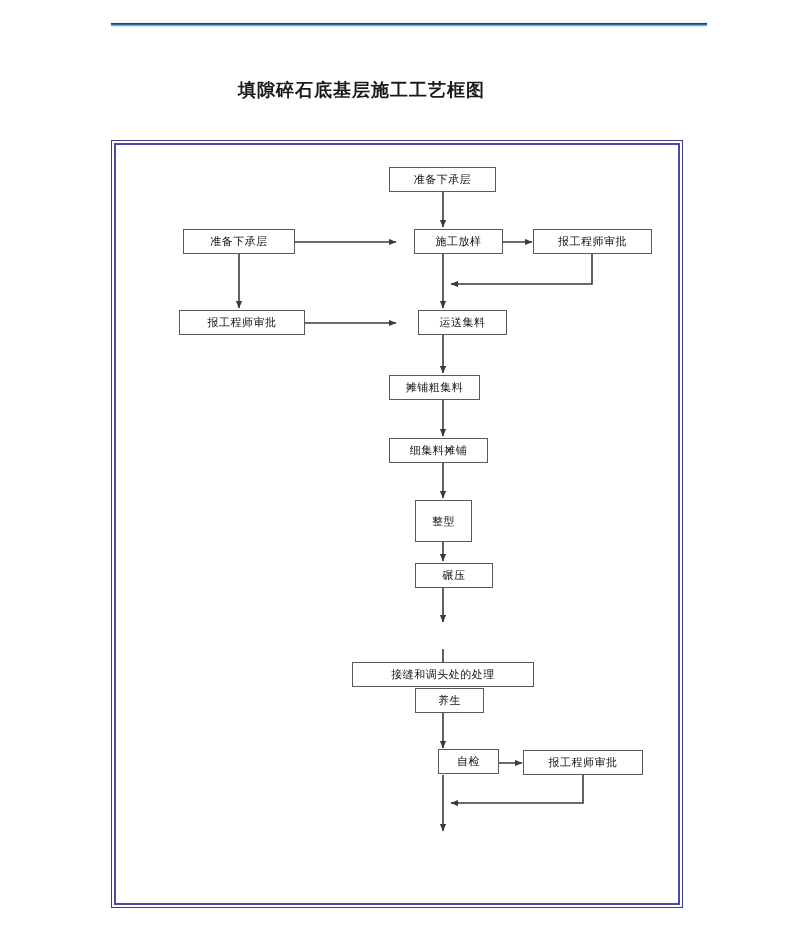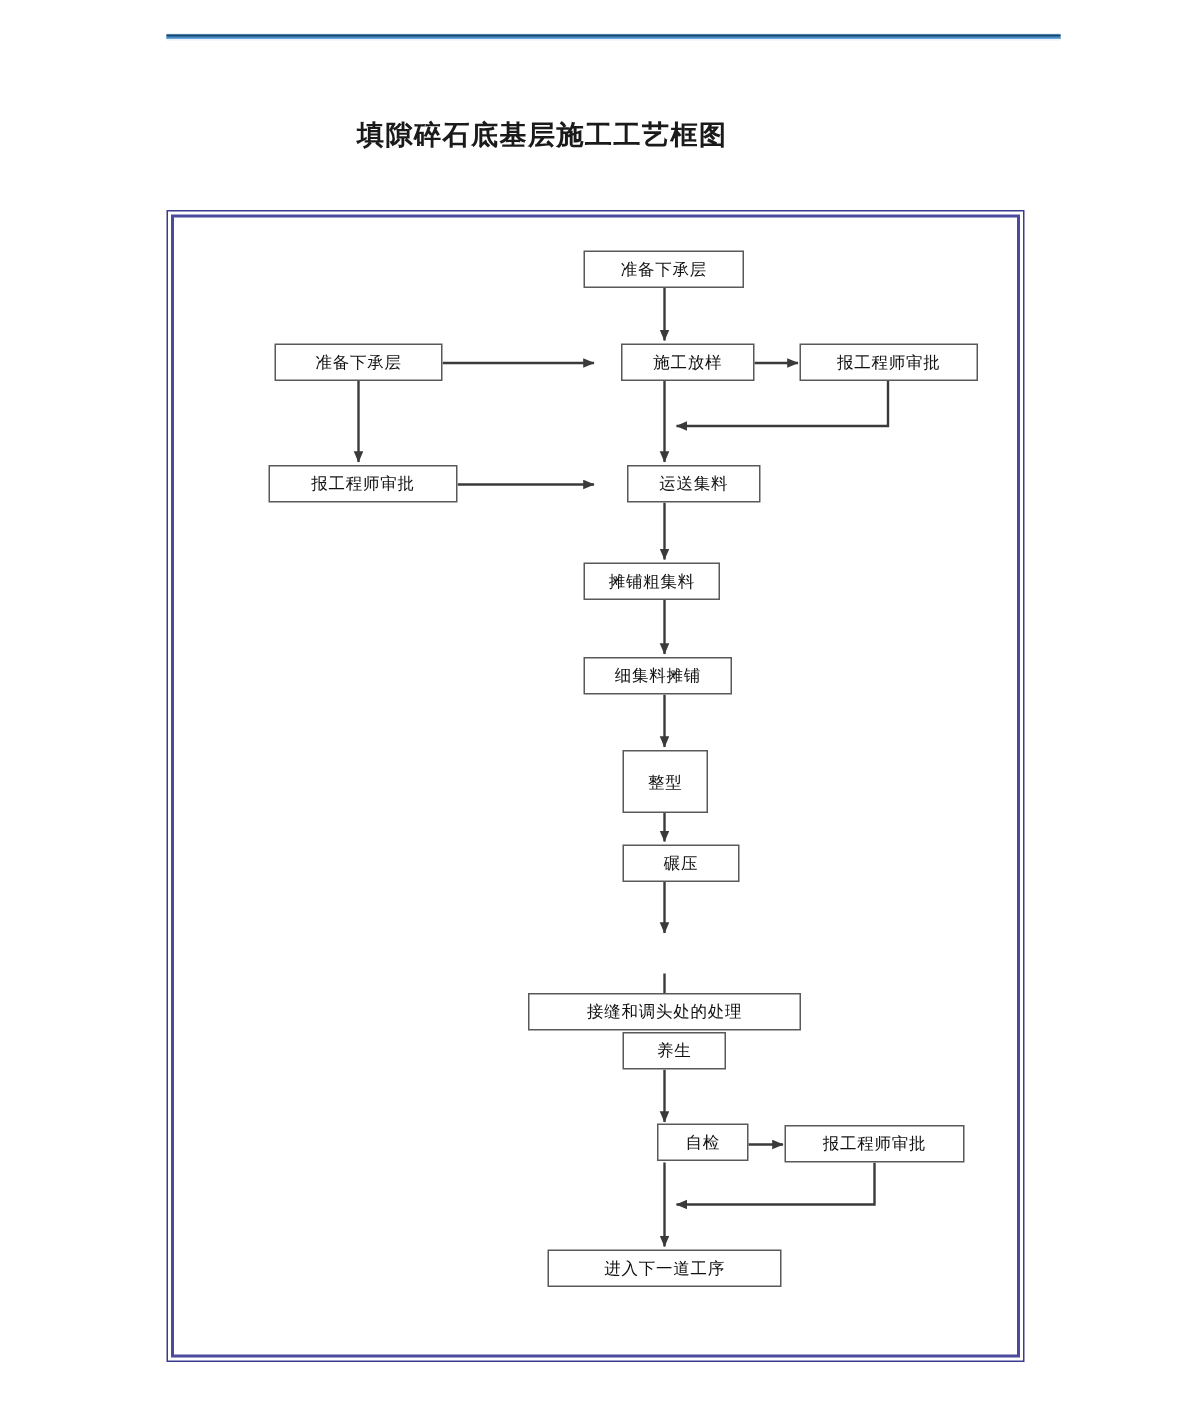--- a/index.html
+++ b/index.html
@@ -168,15 +168,14 @@
   <div class="node" style="left: 179px; top: 310px; width: 126px; height: 25px;">报工程师审批</div>
   <div class="node" style="left: 398px; top: 310px; width: 89px; height: 25px; margin-left: 20px;">运送集料</div>
   <div class="node" style="left: 389px; top: 375px; width: 91px; height: 25px;">摊铺粗集料</div>
   <div class="node" style="left: 389px; top: 438px; width: 99px; height: 25px;">细集料摊铺</div>
   <div class="node" style="left: 415px; top: 500px; width: 57px; height: 42px;">整型</div>
   <div class="node" style="left: 415px; top: 563px; width: 78px; height: 25px;">碾压</div>
   <div class="node" style="left: 352px; top: 624px; width: 182px; height: 25px; margin-top: 38px;">接缝和调头处的处理</div>
   <div class="node" style="left: 415px; top: 688px; width: 69px; height: 25px;">养生</div>
   <div class="node" style="left: 415px; top: 749px; width: 61px; height: 25px; margin-left: 23px;">自检</div>
   <div class="node" style="left: 523px; top: 750px; width: 120px; height: 25px;">报工程师审批</div>
-  <div class="node" style="left: 365px; top: 833px; width: 156px; height: 25px;">进入下一道工序</div>
 
 </div>
 
 </body></html>

